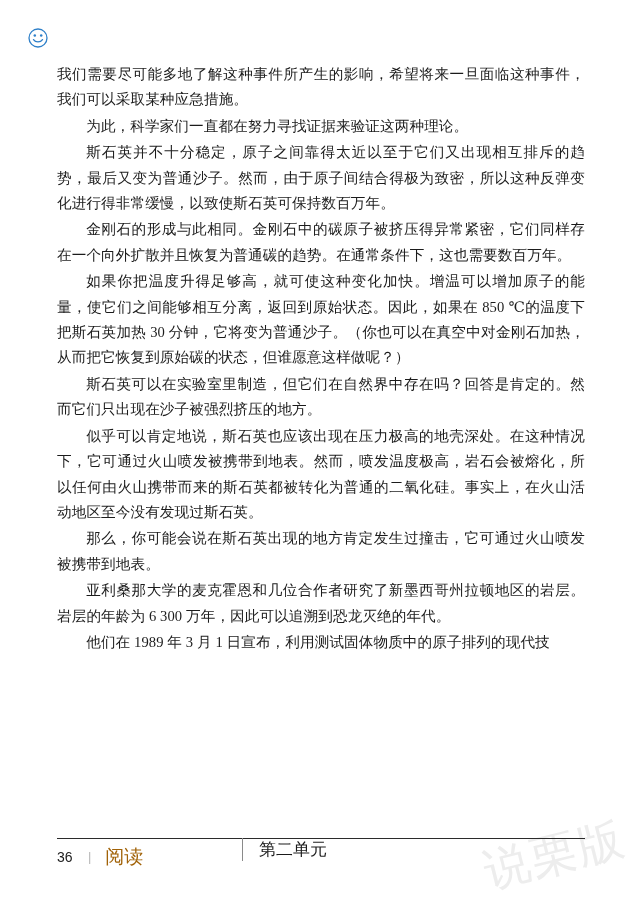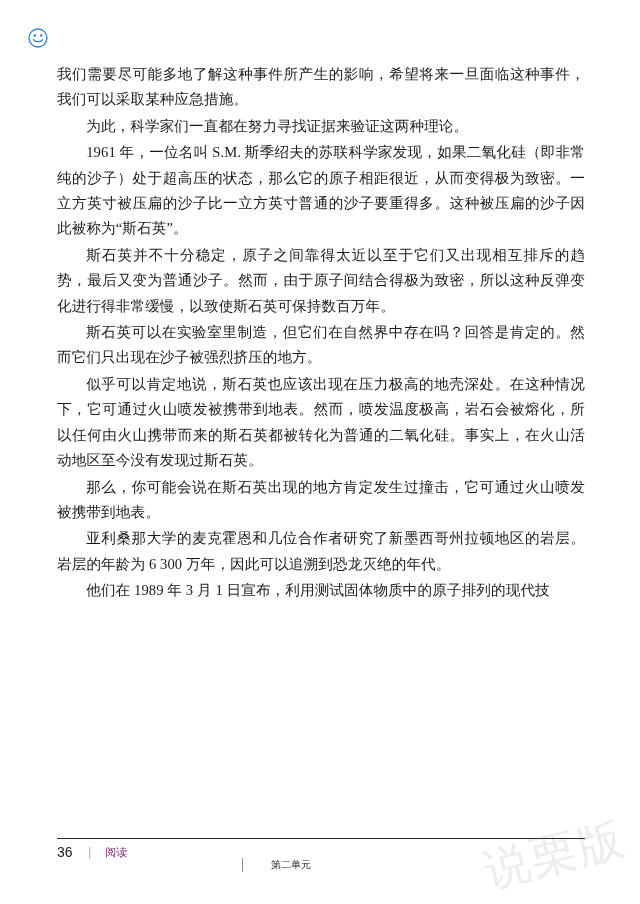--- a/index.html
+++ b/index.html
@@ -80,30 +80,30 @@
     font-size: 14px;
     color: #1a1a1a;
     margin-right: 16px;
   }
   .footer-sep {
     color: #8a8a8a;
     margin-right: 14px;
     font-size: 13px;
   }
   .footer-label {
-    font-size: 11px;
-    color: #701a75;
+    font-size: 19px;
+    color: #a16207;
   }
   .footer-unit {
     position: absolute;
     left: 185px;
-    top: 20px;
-    font-size: 10px;
+    top: 0;
+    font-size: 17px;
     color: #1a1a1a;
-    padding-left: 28px;
+    padding-left: 16px;
     border-left: 1px solid #8a8a8a;
   }
   .watermark {
     position: absolute;
     right: 8px;
     bottom: 36px;
     font-family: "Liberation Sans", sans-serif;
     font-size: 46px;
     color: #ededed;
     letter-spacing: 2px;
@@ -123,22 +123,23 @@
       <circle cx="10" cy="10" r="9" fill="none" stroke="#2f80c9" stroke-width="1.3"></circle>
       <circle cx="6.8" cy="7.6" r="1.25" fill="#2f80c9"></circle>
       <circle cx="13.2" cy="7.6" r="1.25" fill="#2f80c9"></circle>
       <path d="M5.5 11.6 C7.5 14.6, 12.5 14.6, 14.5 11.6" fill="none" stroke="#2f80c9" stroke-width="1.3" stroke-linecap="round"></path>
     </svg>
   </div>
 
   <div class="content">
     <p class="para">我们需要尽可能多地了解这种事件所产生的影响，希望将来一旦面临这种事件，我们可以采取某种应急措施。</p>
     <p class="para indent">为此，科学家们一直都在努力寻找证据来验证这两种理论。</p>
-    <p class="para indent">1961 年，一位名叫 S.M. 斯季绍夫的苏联科学家发现，如果二氧化硅（即非常纯的沙子）处于超高压的状态，那么它的原子相距很近，从而变得极为致密。一立方英寸被压扁的沙子比一立方英寸普通的沙子要重得多。这种被压扁的沙子因此被称为“斯石英”。</p>
     <p class="para indent">斯石英并不十分稳定，原子之间靠得太近以至于它们又出现相互排斥的趋势，最后又变为普通沙子。然而，由于原子间结合得极为致密，所以这种反弹变化进行得非常缓慢，以致使斯石英可保持数百万年。</p>
+    <p class="para indent">金刚石的形成与此相同。金刚石中的碳原子被挤压得异常紧密，它们同样存在一个向外扩散并且恢复为普通碳的趋势。在通常条件下，这也需要数百万年。</p>
+    <p class="para indent">如果你把温度升得足够高，就可使这种变化加快。增温可以增加原子的能量，使它们之间能够相互分离，返回到原始状态。因此，如果在 850 ℃的温度下把斯石英加热 30 分钟，它将变为普通沙子。（你也可以在真空中对金刚石加热，从而把它恢复到原始碳的状态，但谁愿意这样做呢？）</p>
     <p class="para indent">斯石英可以在实验室里制造，但它们在自然界中存在吗？回答是肯定的。然而它们只出现在沙子被强烈挤压的地方。</p>
     <p class="para indent">似乎可以肯定地说，斯石英也应该出现在压力极高的地壳深处。在这种情况下，它可通过火山喷发被携带到地表。然而，喷发温度极高，岩石会被熔化，所以任何由火山携带而来的斯石英都被转化为普通的二氧化硅。事实上，在火山活动地区至今没有发现过斯石英。</p>
     <p class="para indent">那么，你可能会说在斯石英出现的地方肯定发生过撞击，它可通过火山喷发被携带到地表。</p>
     <p class="para indent">亚利桑那大学的麦克霍恩和几位合作者研究了新墨西哥州拉顿地区的岩层。岩层的年龄为 6 300 万年，因此可以追溯到恐龙灭绝的年代。</p>
     <p class="para indent">他们在 1989 年 3 月 1 日宣布，利用测试固体物质中的原子排列的现代技</p>
   </div>
 
   <div class="watermark">说栗版</div>
 
   <div class="footer">

